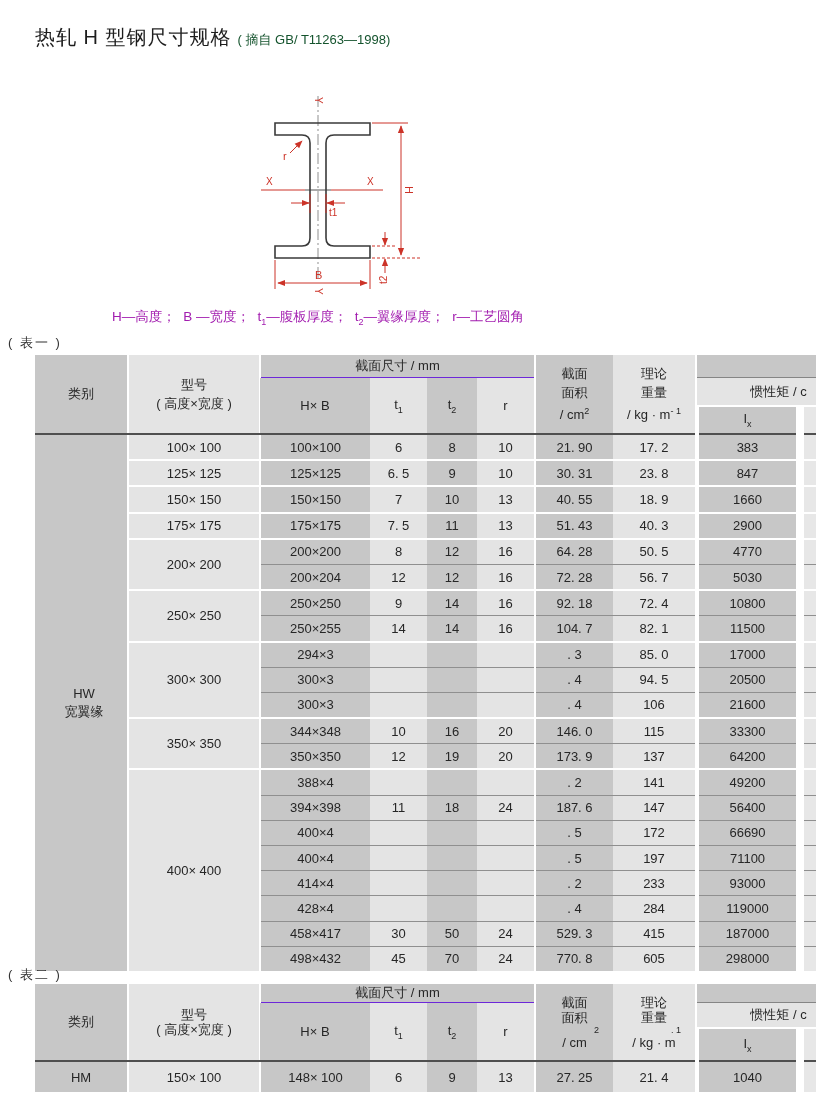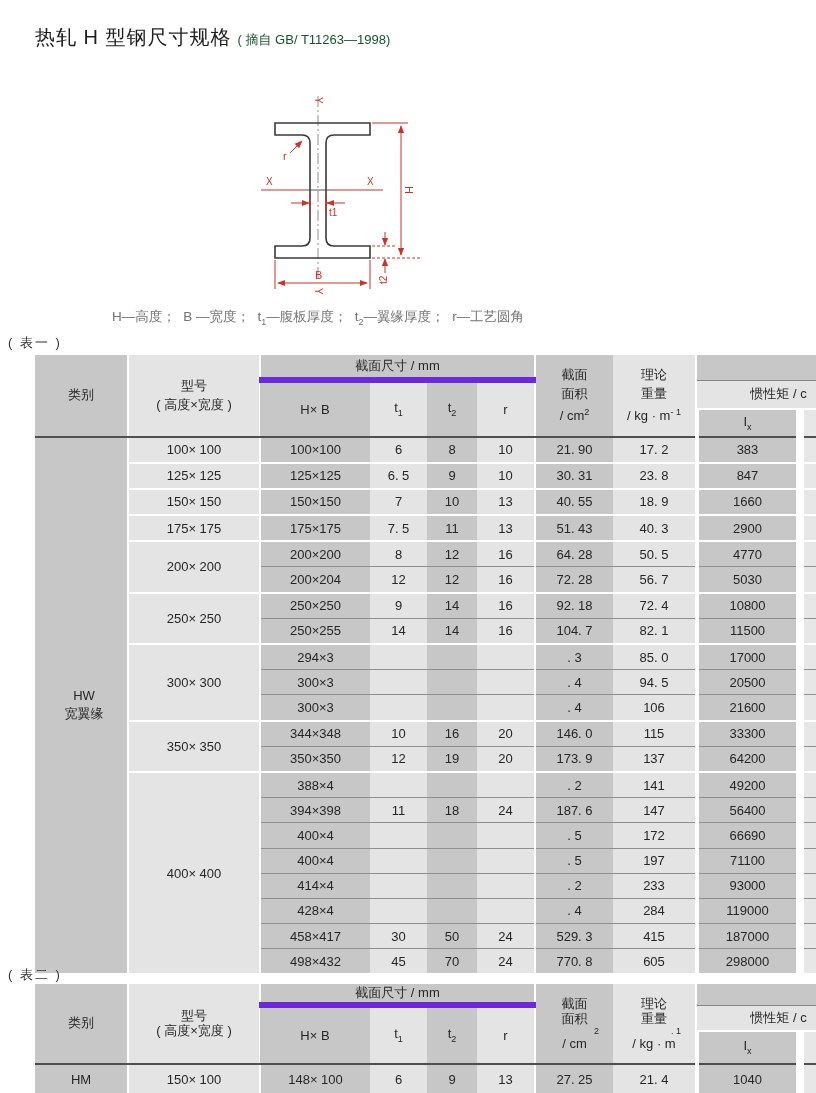--- a/index.html
+++ b/index.html
@@ -8,38 +8,38 @@
     background:#ffffff;color:#262626;
     font-family:"Liberation Sans","DejaVu Sans",sans-serif;
   }
   .abs{position:absolute;}
 
   
   .title-main{font-size:20px;letter-spacing:1px;color:#1d1d1d;}
   .title-note{font-size:13px;margin-left:6px;color:#14532d;}
 
   
-  .legend{font-size:13.5px;white-space:pre;color:#737373;}
+  .legend{font-size:13.5px;white-space:pre;color:#a21caf;}
   .legend sub{font-size:9px;}
 
   
   .cap{font-size:13px;color:#333;letter-spacing:2px;}
 
   
   table.tbl{border-collapse:collapse;table-layout:fixed;font-size:13px;color:#262626;}
   table.tbl td{text-align:center;padding:0;white-space:nowrap;overflow:hidden;vertical-align:middle;}
   .dk{background:#c7c7c7;}
   .lt{background:#e4e4e4;}
   .sliver{background:#e7e7e7;border-left:8px solid #ffffff;}
   .gapL{border-left:2px solid #ffffff;}
   .ixcol{border-left:4px solid #ffffff;margin-top:26px;}
 
   
   .hdr-bot{border-bottom:2px solid #4f4f4f;}
-  .band-dim{border-bottom:6px solid #6d28d9;}
+  .band-dim{border-bottom:1px solid #6d28d9;}
   .band-in{border-top:1px solid #858585;border-bottom:2px solid #ffffff;
            text-align:left;padding-left:38px;}
   .sub-bot{vertical-align:bottom;padding-bottom:4px;}
   .hdr2{line-height:19px;}
   .hdr2s{line-height:15px;font-size:13px;}
   sup.u{font-size:9px;}
   sub.u{font-size:9px;}
   .supline{height:10px;line-height:10px;text-align:right;padding-right:14px;font-size:9px;}
   tr.hr1 td{height:22px;}
   tr.hr2 td{height:27px;}

